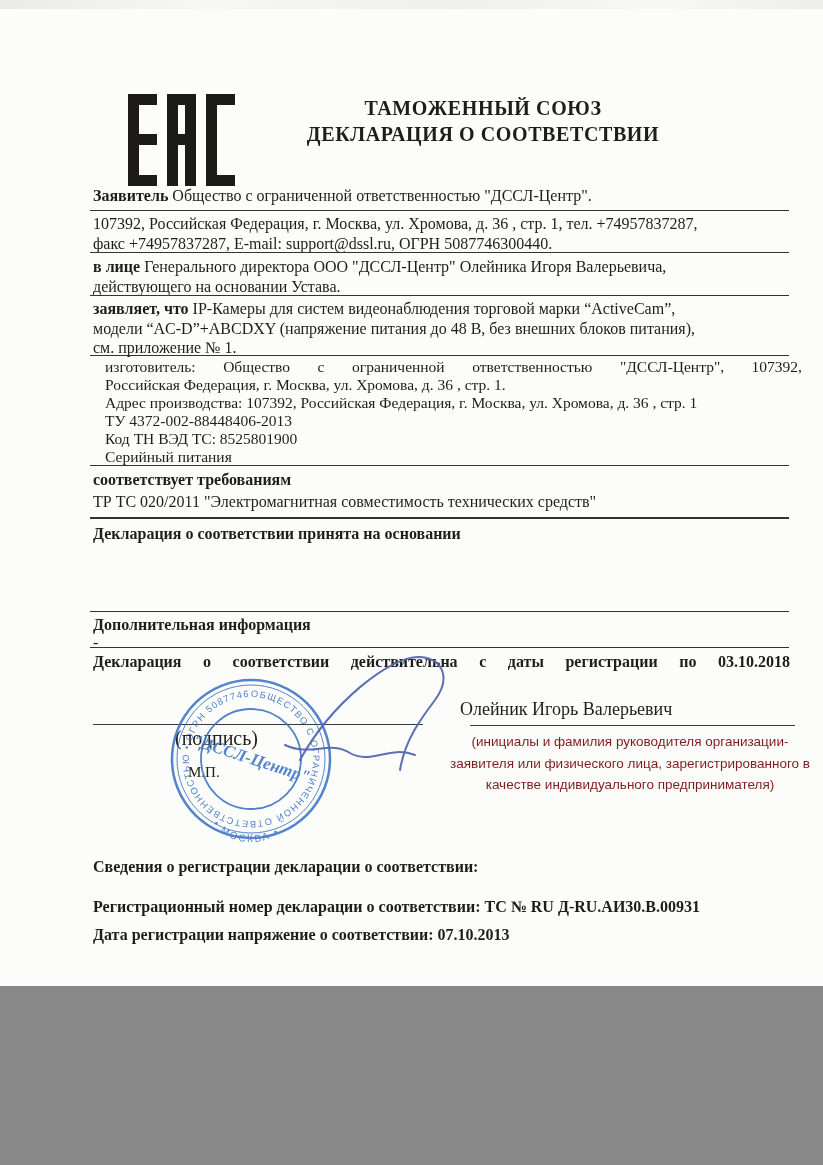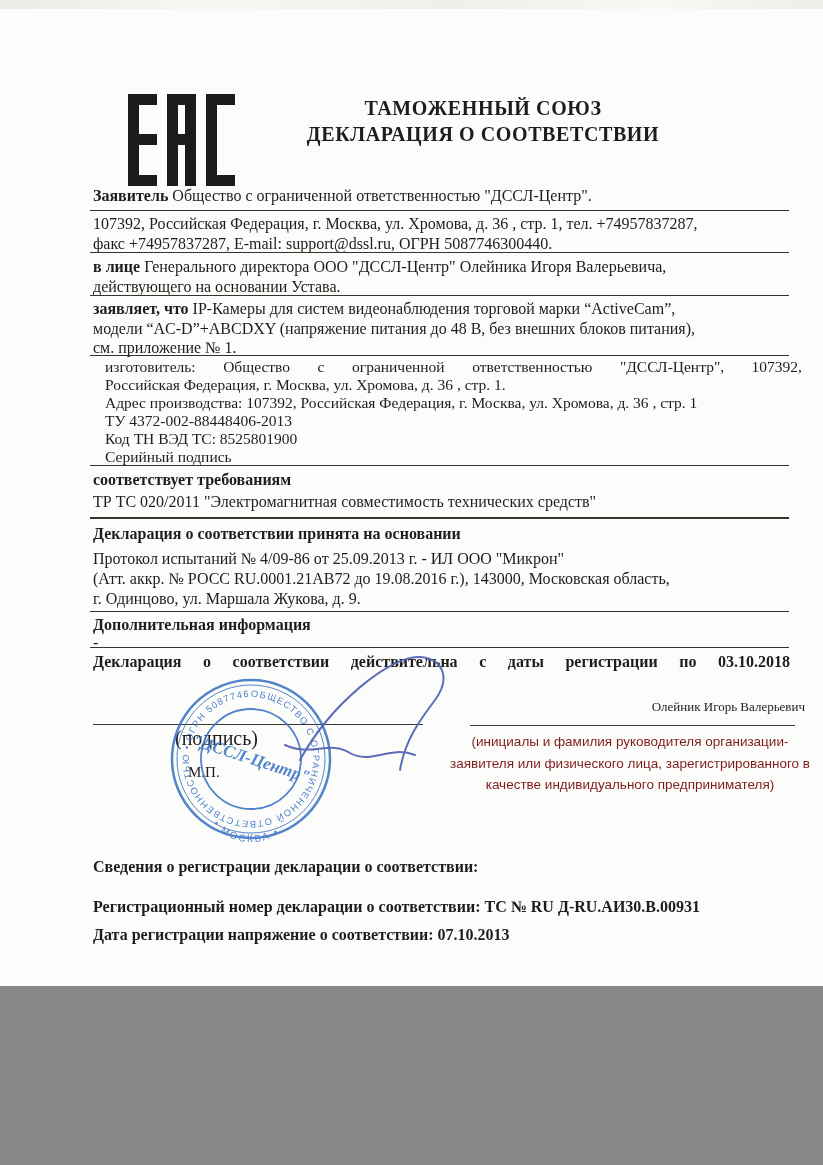--- a/index.html
+++ b/index.html
@@ -18,21 +18,21 @@
   
   .row{position:absolute;left:93px;width:697px;font-size:16px;line-height:20px;}
   .b{font-weight:bold;}
   .hr{position:absolute;left:90px;width:699px;border-top:1.5px solid #34342f;}
   .hr.thick{border-top-width:2.5px;}
   .force-justify{text-align:justify;text-align-last:justify;}
   
   .sigline{position:absolute;border-top:1.5px solid #3a3a35;}
   .sign-caption{position:absolute;left:175px;top:727px;font-size:20px;}
   .mp{position:absolute;left:188px;top:764px;font-size:15px;}
-  .head-name{position:absolute;left:460px;top:699px;width:345px;text-align:right;font-size:13px;}
+  .head-name{position:absolute;left:460px;top:699px;width:345px;text-align:left;font-size:18px;}
   .head-caption{position:absolute;left:448px;top:731px;width:364px;text-align:center;
     font-family:"Liberation Sans",sans-serif;font-size:13.5px;line-height:21.5px;color:#7f1d1d;}
   
   .seal{position:absolute;opacity:.88;}
   .seal text{fill:#3a74c4;}
   .copy-stamp{position:absolute;left:597px;top:1013px;width:196px;color:#2a5cc5;
     font-family:"Liberation Sans",sans-serif;font-weight:bold;transform:rotate(-2deg);opacity:.92;}
   .copy-stamp .l1{font-size:16.5px;letter-spacing:2px;word-spacing:14px;}
   .copy-stamp .l2{font-size:12.5px;letter-spacing:.5px;word-spacing:8px;margin-top:5px;}
   .copy-stamp .l3{font-size:12.5px;letter-spacing:1px;margin-top:3px;text-align:right;}
@@ -91,36 +91,31 @@
     <div>см. приложение № 1.</div>
   </div>
   <div class="hr" style="top:355px;"></div>
 
   <div class="row" style="top:358px;font-size:15.5px;line-height:18px;margin-left:12px;">
     <div class="force-justify">изготовитель: Общество с ограниченной ответственностью "ДССЛ-Центр", 107392,</div>
     <div>Российская Федерация, г. Москва, ул. Хромова, д. 36 , стр. 1.</div>
     <div>Адрес производства: 107392, Российская Федерация, г. Москва, ул. Хромова, д. 36 , стр. 1</div>
     <div>ТУ 4372-002-88448406-2013</div>
     <div>Код ТН ВЭД ТС: 8525801900</div>
-    <div>Серийный подпись</div>
+    <div>Серийный питания</div>
   </div>
   <div class="hr" style="top:465px;"></div>
 
   <div class="row" style="top:469px;line-height:22px;">
     <div class="b">соответствует требованиям</div>
     <div>ТР ТС 020/2011 "Электромагнитная совместимость технических средств"</div>
   </div>
   <div class="hr thick" style="top:517px;"></div>
 
   <div class="row b" style="top:524px;">Декларация о соответствии принята на основании</div>
-  <div class="row" style="top:549px;line-height:20px;">
-    <div>Протокол испытаний № 4/09-86 от 25.09.2013 г. - ИЛ ООО "Микрон"</div>
-    <div>(Атт. аккр. № РОСС RU.0001.21АВ72 до 19.08.2016 г.), 143000, Московская область,</div>
-    <div>г. Одинцово, ул. Маршала Жукова, д. 9.</div>
-  </div>
   <div class="hr" style="top:611px;"></div>
 
   <div class="row b" style="top:615px;">Дополнительная информация</div>
   <div class="row" style="top:633px;">-</div>
   <div class="hr" style="top:647px;"></div>
 
   <div class="row b" style="top:651px;line-height:21px;">
     <div class="force-justify">Декларация о соответствии  действительна с даты регистрации по 03.10.2018</div>
   </div>
 

